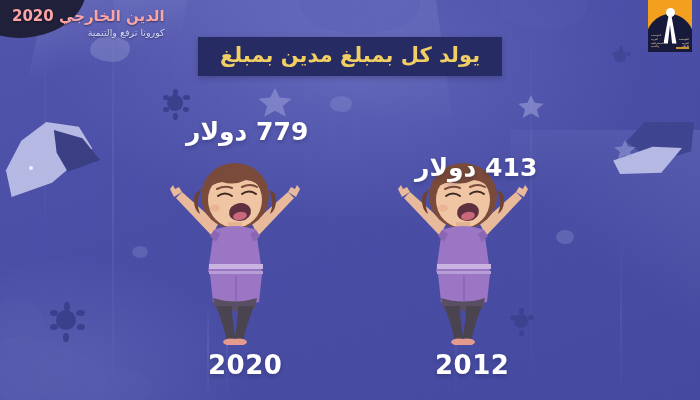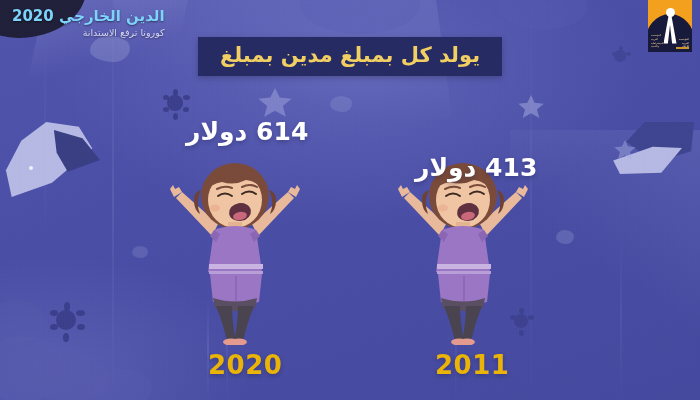--- a/index.html
+++ b/index.html
@@ -62,21 +62,21 @@
   }
   .sheen-diag{
     position:absolute;left:120px;top:-60px;width:320px;height:200px;
     background:linear-gradient(200deg,rgba(205,210,255,.18),rgba(205,210,255,0) 70%);
     transform:rotate(-8deg);
   }
 
   
   .brand{position:absolute;left:12px;top:8px;text-align:right;direction:rtl;z-index:30;}
   .brand-title{
-    color:#7dd3fc;font-weight:bold;font-size:15px;line-height:1.15;
+    color:#fca5a5;font-weight:bold;font-size:15px;line-height:1.15;
     text-shadow:0 1px 2px rgba(0,0,0,.45);white-space:nowrap;
   }
   .brand-sub{
     color:#d6d9f2;font-size:9.5px;line-height:1.2;margin-top:2px;
     text-shadow:0 1px 2px rgba(0,0,0,.4);white-space:nowrap;
   }
 
   
   .logo{position:absolute;right:8px;top:0;width:44px;height:52px;background:#f2a01e;z-index:30;overflow:hidden;}
   .logo .dome{
@@ -107,21 +107,21 @@
   
   .amount{
     position:absolute;direction:rtl;color:#ffffff;font-weight:bold;font-size:25px;
     white-space:nowrap;z-index:28;text-shadow:0 2px 4px rgba(30,30,70,.35);
   }
   .amount.left{left:186px;top:117px;}
   .amount.right{left:415px;top:117px;margin-top:36px;}
 
   
   .year{
-    position:absolute;color:#eab308;font-weight:bold;font-size:26px;letter-spacing:.5px;z-index:28;
+    position:absolute;color:#ffffff;font-weight:bold;font-size:26px;letter-spacing:.5px;z-index:28;
     text-shadow:0 2px 4px rgba(30,30,70,.35);
   }
   .year.left{left:208px;top:350px;}
   .year.right{left:435px;top:350px;}
 
   
   .kid{position:absolute;width:130px;height:185px;z-index:25;}
   .kid.left{left:170px;top:160px;}
   .kid.right{left:398px;top:160px;}
 
@@ -204,37 +204,37 @@
   </div>
   <div class="virus" style="left:610px;top:46px;width:20px;height:20px;opacity:.55;">
     <div class="core"></div>
     <div class="sp" style="left:44%;top:0;width:4px;height:5px;"></div>
     <div class="sp" style="left:78%;top:28%;width:5px;height:4px;"></div>
     <div class="sp" style="left:10%;top:28%;width:5px;height:4px;"></div>
   </div>
 
   <div class="brand">
     <div class="brand-title">الدين الخارجي 2020</div>
-    <div class="brand-sub">كورونا ترفع الاستدانة</div>
+    <div class="brand-sub">كورونا ترفع والتنمية</div>
   </div>
 
   <div class="logo">
     <div class="dome"></div>
     <div class="person-head"></div>
     <div class="person-body"></div>
     <div class="lbl l">المؤسسة<br>العربية<br>للديمقراطية<br>والتنمية</div>
     <div class="lbl r">المؤسسة<br>العربية<br>للإعلام</div>
     <div class="bar"></div>
   </div>
 
   <div class="banner">
     <div class="banner-text">يولد كل بمبلغ مدين بمبلغ</div>
   </div>
 
-  <div class="amount left">614 دولار</div>
+  <div class="amount left">779 دولار</div>
   <div class="amount right">413 دولار</div>
 
   <svg class="kid left" viewBox="0 0 130 185">
     <g>
 
       <path d="M48 64 L12 32 L6 38 L42 76 Z" fill="#e8b99a"></path>
       <path d="M82 64 L118 32 L124 38 L88 76 Z" fill="#e8b99a"></path>
       <path d="M12 32 l-3 -5 l-4 2 l-2 -4 l-3 4 l4 8 z" fill="#e8b99a"></path>
       <path d="M118 32 l3 -5 l4 2 l2 -4 l3 4 l-4 8 z" fill="#e8b99a"></path>
 
@@ -307,16 +307,16 @@
       <path d="M66 116 l0 26" stroke="#8a66b4" stroke-width="1.6"></path>
       <path d="M43 138 q23 7 44 0 l-2 10 q-20 6 -40 0 Z" fill="#5a4f62"></path>
       <path d="M46 146 q8 20 11 36 l9 0 q-4 -20 -4 -36 Z" fill="#4a4450"></path>
       <path d="M84 146 q-8 20 -11 36 l-9 0 q4 -20 4 -36 Z" fill="#4a4450"></path>
       <ellipse cx="61" cy="182" rx="8" ry="3.5" fill="#e49a8e"></ellipse>
       <ellipse cx="69" cy="182" rx="8" ry="3.5" fill="#e49a8e"></ellipse>
     </g>
   </svg>
 
   <div class="year left">2020</div>
-  <div class="year right">2011</div>
+  <div class="year right">2012</div>
 
   <div class="noise"></div>
 </div>
 
 </body></html>

